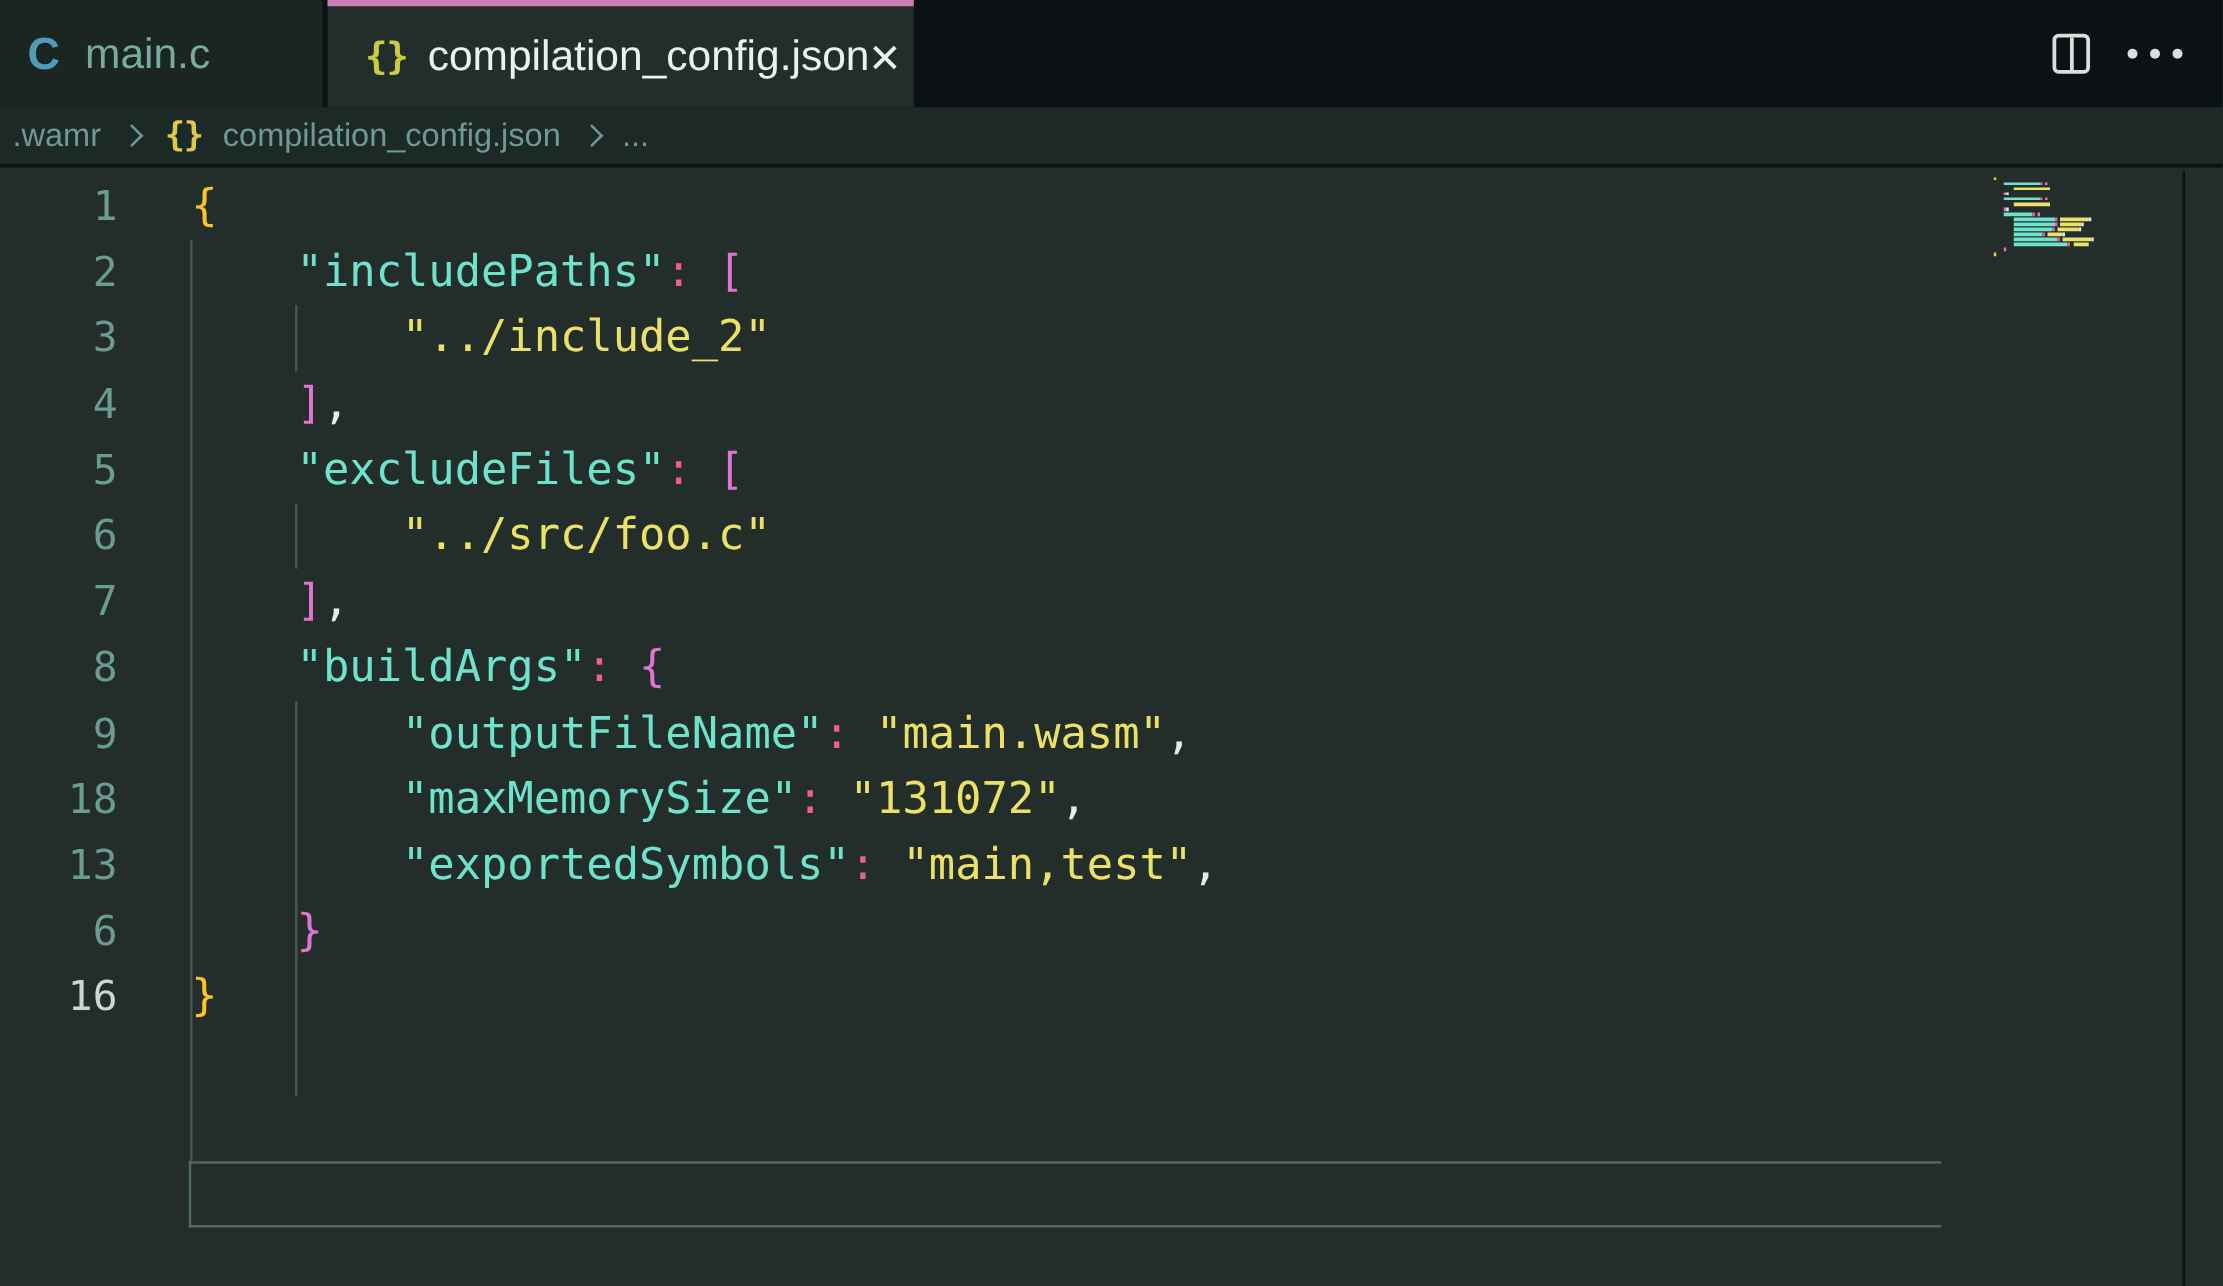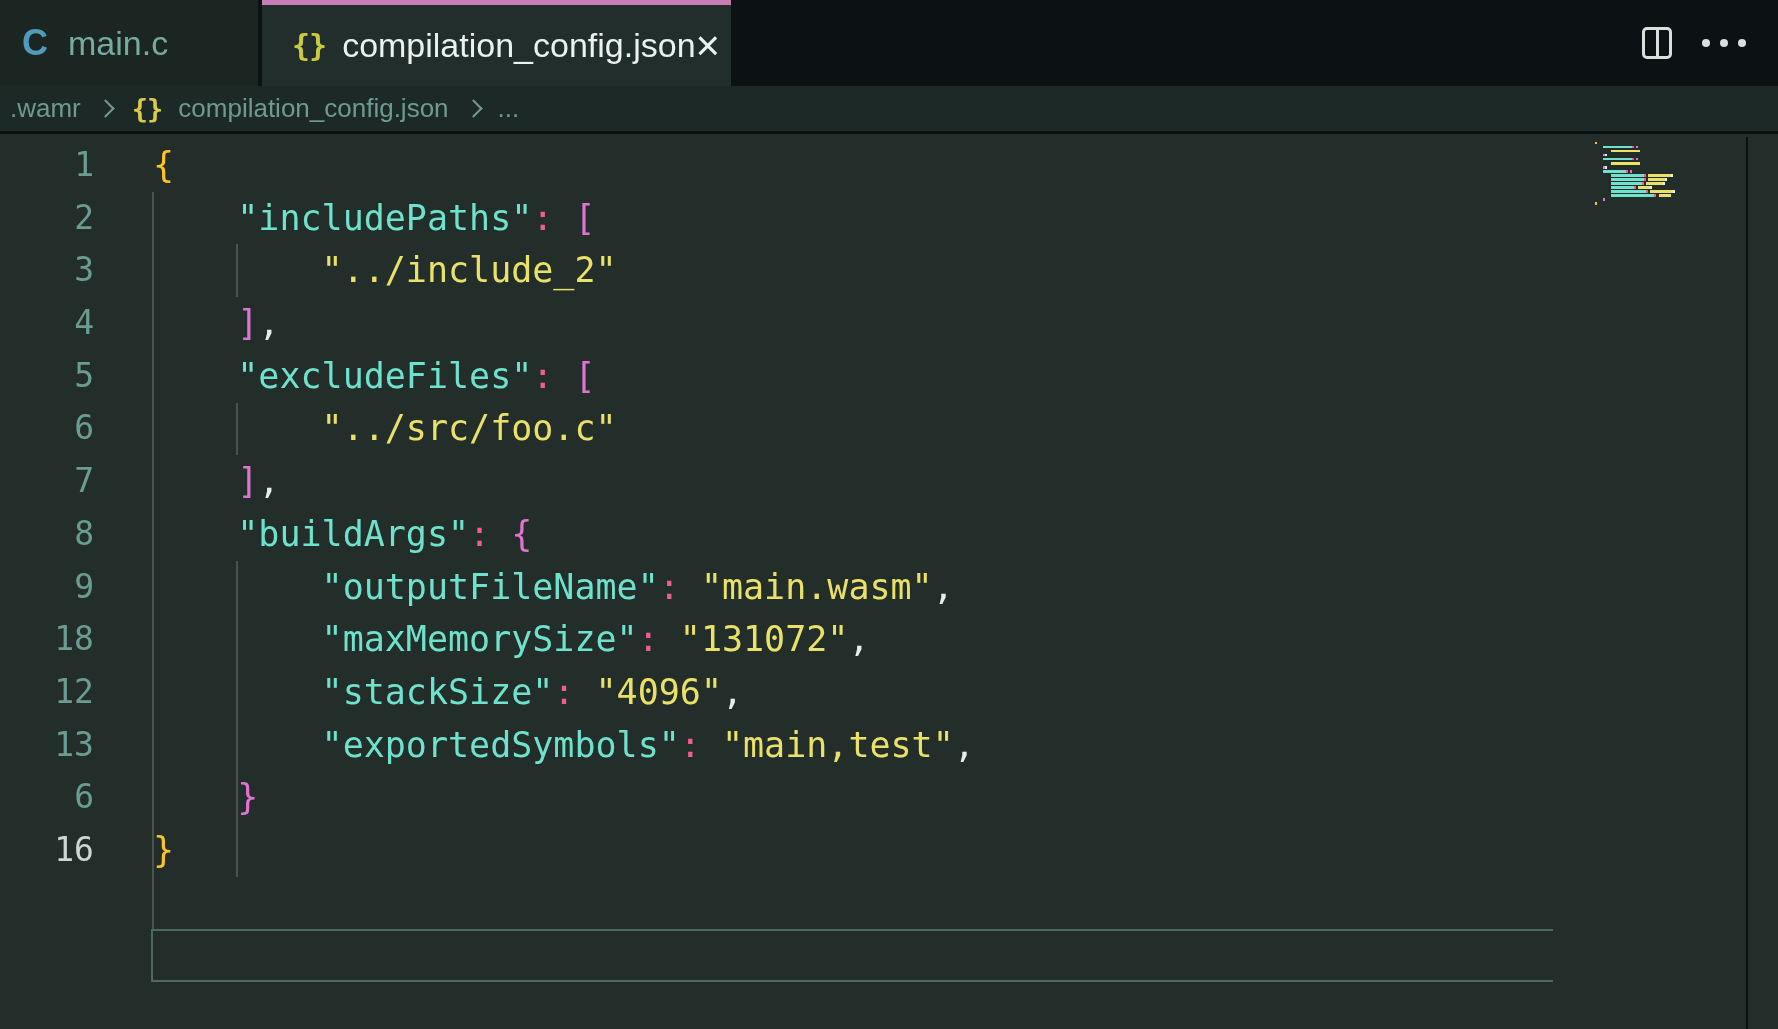--- a/index.html
+++ b/index.html
@@ -173,24 +173,20 @@
         <div class="gutter">8</div>
         <div class="code"><span class="tok-ws">    </span><span class="tok-key">"buildArgs"</span><span class="tok-colon">:</span><span class="tok-ws"> </span><span class="tok-b2">{</span></div>
       </div>
       <div class="line">
         <div class="gutter">9</div>
         <div class="code"><span class="tok-ws">        </span><span class="tok-key">"outputFileName"</span><span class="tok-colon">:</span><span class="tok-ws"> </span><span class="tok-str">"main.wasm"</span><span class="tok-p">,</span></div>
       </div>
       <div class="line">
         <div class="gutter">18</div>
         <div class="code"><span class="tok-ws">        </span><span class="tok-key">"maxMemorySize"</span><span class="tok-colon">:</span><span class="tok-ws"> </span><span class="tok-str">"131072"</span><span class="tok-p">,</span></div>
-      </div>
-      <div class="line">
-        <div class="gutter">12</div>
-        <div class="code"><span class="tok-ws">        </span><span class="tok-key">"stackSize"</span><span class="tok-colon">:</span><span class="tok-ws"> </span><span class="tok-str">"4096"</span><span class="tok-p">,</span></div>
       </div>
       <div class="line">
         <div class="gutter">13</div>
         <div class="code"><span class="tok-ws">        </span><span class="tok-key">"exportedSymbols"</span><span class="tok-colon">:</span><span class="tok-ws"> </span><span class="tok-str">"main,test"</span><span class="tok-p">,</span></div>
       </div>
       <div class="line">
         <div class="gutter">6</div>
         <div class="code"><span class="tok-ws">    </span><span class="tok-b2">}</span></div>
       </div>
       <div class="line">

